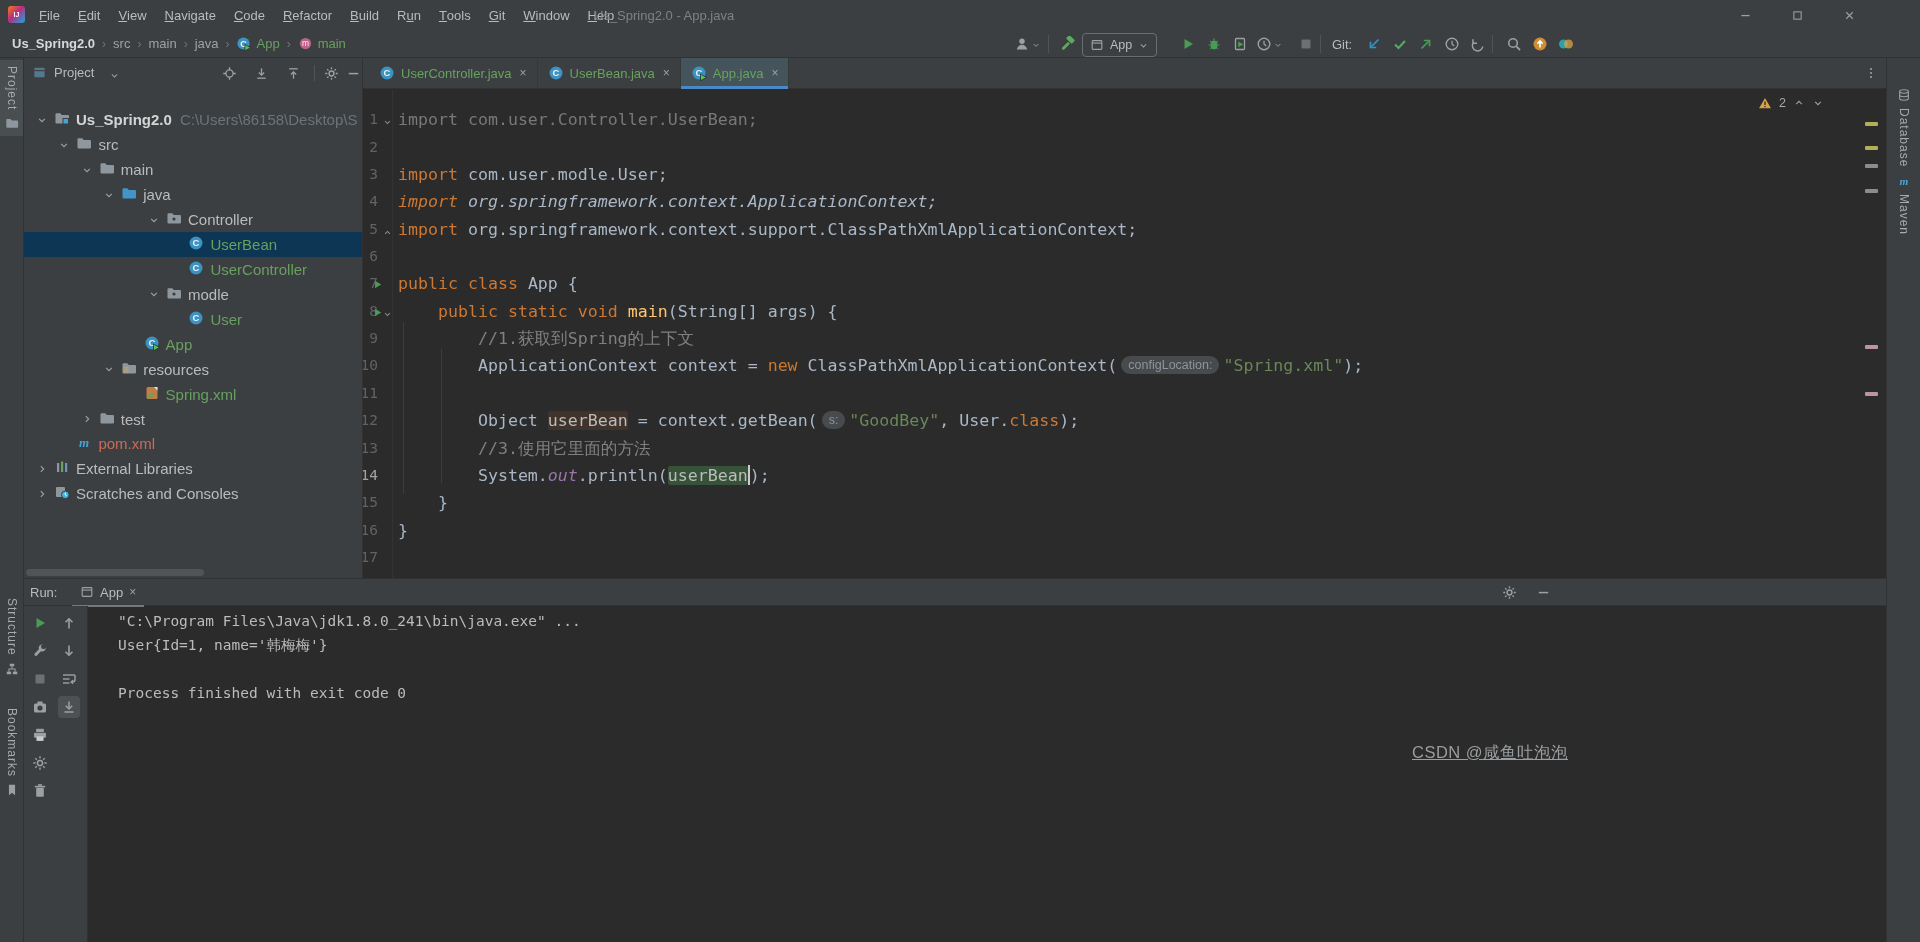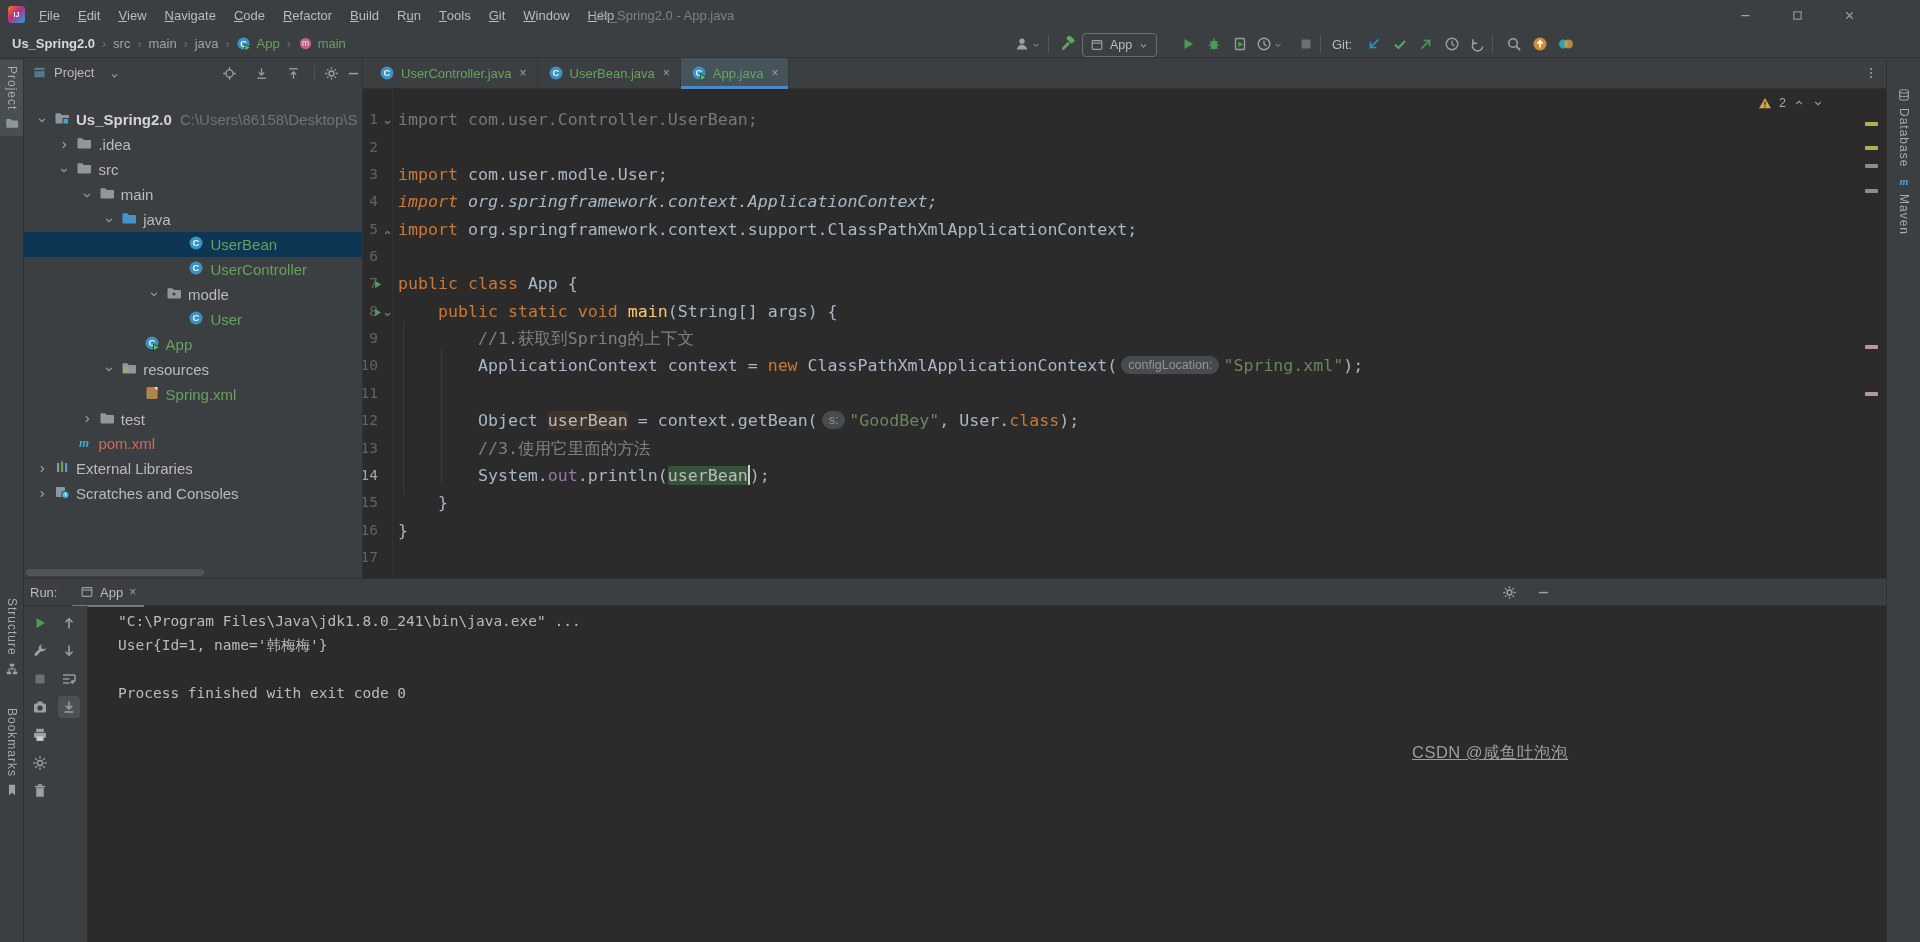--- a/index.html
+++ b/index.html
@@ -41,21 +41,21 @@
   .treerow.selected{background:#0d3554;}
   .treerow.hover{background:#4e483b;}
   .green{color:#68a05f;}
   .red{color:#ce6a5a;}
   .boldlbl{font-weight:bold;color:#d4d4d4;}
   
   .codeline{position:absolute;white-space:pre;font-family:"DejaVu Sans Mono",monospace;font-size:16.6px;height:27.35px;line-height:27.35px;}
   .lnum{position:absolute;width:40px;text-align:right;color:#606366;font-family:"DejaVu Sans Mono",monospace;font-size:14.5px;height:27.35px;line-height:27.35px;}
   .lnum.cur{color:#a4a3a3;}
   .d{color:#a9b7c6;}.kw{color:#cc7832;}.str{color:#6a8759;}.cmt{color:#808080;}
-  .gray{color:#787878;}.meth{color:#ffc66d;}.field{color:#9876aa;margin-top:24px;}
+  .gray{color:#787878;}.meth{color:#ffc66d;}.field{color:#9876aa;font-style:italic;margin-top:24px;}
   .hint{background:#474b4e;color:#8d949b;border-radius:9px;font-family:"Liberation Sans",sans-serif;font-size:12.5px;padding:2px 7px;margin:0 4px;vertical-align:2px;}
   .occw{background:#40332b;border-radius:2px;}
   .occr{background:#365239;border-radius:2px;}
   .caret{display:inline-block;width:2px;height:20px;background:#cccccc;vertical-align:-4px;}
   .iguide{position:absolute;width:1px;background:#3a3d3e;}
   
   .vlabel{writing-mode:vertical-rl;font-size:12px;color:#a7abae;letter-spacing:1px;}
   .stripebtn{position:absolute;display:flex;flex-direction:column;align-items:center;gap:6px;width:100%;}
   .stripebtn.active{background:#494e50;padding:6px 0;}
   
@@ -350,67 +350,68 @@
                 <path d="M1.5 4.2c0-.5.4-.9.9-.9h3.9l1.5 1.7h6.3c.5 0 .9.4.9.9v6.6c0 .5-.4.9-.9.9H2.4c-.5 0-.9-.4-.9-.9z" fill="#8f979e"></path>
                 <rect x="9" y="8.5" width="5.5" height="5.5" fill="#3ea6da" stroke="#3c3f41" stroke-width="1"></rect>
               </svg></span></span>
           <span class="lbl boldlbl">Us_Spring2.0</span>
           <span class="path">C:\Users\86158\Desktop\S</span>
         </div>
         <div class="treerow" style="padding-left: 32.4px;">
           <span style="width: 16px; display: inline-flex; justify-content: center;">
             <span class="ic">
               <svg width="12" height="12" viewBox="0 0 16 16">
-                <path d="M6.4 4.2L10.2 8l-3.8 3.8" fill="none" stroke="#9da0a3" stroke-width="1.5"></path>
+                <path d="M4.2 6.4L8 10.2l3.8-3.8" fill="none" stroke="#9da0a3" stroke-width="1.5"></path>
               </svg>
             </span>
           </span>
           <span style="margin-left: 4px;"><span class="ic"><svg width="16" height="16" viewBox="0 0 16 16">
                 <path d="M1.5 4.2c0-.5.4-.9.9-.9h3.9l1.5 1.7h6.3c.5 0 .9.4.9.9v6.6c0 .5-.4.9-.9.9H2.4c-.5 0-.9-.4-.9-.9z" fill="#8f979e"></path>
               </svg></span></span>
-          <span class="lbl">.idea</span>
-        </div>
-        <div class="treerow" style="padding-left: 32.4px;">
+          <span class="lbl">src</span>
+        </div>
+        <div class="treerow" style="padding-left: 54.8px;">
           <span style="width: 16px; display: inline-flex; justify-content: center;">
             <span class="ic">
               <svg width="12" height="12" viewBox="0 0 16 16">
                 <path d="M4.2 6.4L8 10.2l3.8-3.8" fill="none" stroke="#9da0a3" stroke-width="1.5"></path>
               </svg>
             </span>
           </span>
           <span style="margin-left: 4px;"><span class="ic"><svg width="16" height="16" viewBox="0 0 16 16">
                 <path d="M1.5 4.2c0-.5.4-.9.9-.9h3.9l1.5 1.7h6.3c.5 0 .9.4.9.9v6.6c0 .5-.4.9-.9.9H2.4c-.5 0-.9-.4-.9-.9z" fill="#8f979e"></path>
               </svg></span></span>
-          <span class="lbl">src</span>
-        </div>
-        <div class="treerow" style="padding-left: 54.8px;">
+          <span class="lbl">main</span>
+        </div>
+        <div class="treerow" style="padding-left: 77.2px;">
           <span style="width: 16px; display: inline-flex; justify-content: center;">
             <span class="ic">
               <svg width="12" height="12" viewBox="0 0 16 16">
                 <path d="M4.2 6.4L8 10.2l3.8-3.8" fill="none" stroke="#9da0a3" stroke-width="1.5"></path>
               </svg>
             </span>
           </span>
           <span style="margin-left: 4px;"><span class="ic"><svg width="16" height="16" viewBox="0 0 16 16">
+                <path d="M1.5 4.2c0-.5.4-.9.9-.9h3.9l1.5 1.7h6.3c.5 0 .9.4.9.9v6.6c0 .5-.4.9-.9.9H2.4c-.5 0-.9-.4-.9-.9z" fill="#4395c9"></path>
+              </svg></span></span>
+          <span class="lbl">java</span>
+        </div>
+        <div class="treerow" style="padding-left: 122px;">
+          <span style="width: 16px; display: inline-flex; justify-content: center;">
+            <span class="ic">
+              <svg width="12" height="12" viewBox="0 0 16 16">
+                <path d="M4.2 6.4L8 10.2l3.8-3.8" fill="none" stroke="#9da0a3" stroke-width="1.5"></path>
+              </svg>
+            </span>
+          </span>
+          <span style="margin-left: 4px;"><span class="ic"><svg width="16" height="16" viewBox="0 0 16 16">
                 <path d="M1.5 4.2c0-.5.4-.9.9-.9h3.9l1.5 1.7h6.3c.5 0 .9.4.9.9v6.6c0 .5-.4.9-.9.9H2.4c-.5 0-.9-.4-.9-.9z" fill="#8f979e"></path>
-              </svg></span></span>
-          <span class="lbl">main</span>
-        </div>
-        <div class="treerow" style="padding-left: 77.2px;">
-          <span style="width: 16px; display: inline-flex; justify-content: center;">
-            <span class="ic">
-              <svg width="12" height="12" viewBox="0 0 16 16">
-                <path d="M4.2 6.4L8 10.2l3.8-3.8" fill="none" stroke="#9da0a3" stroke-width="1.5"></path>
-              </svg>
-            </span>
-          </span>
-          <span style="margin-left: 4px;"><span class="ic"><svg width="16" height="16" viewBox="0 0 16 16">
-                <path d="M1.5 4.2c0-.5.4-.9.9-.9h3.9l1.5 1.7h6.3c.5 0 .9.4.9.9v6.6c0 .5-.4.9-.9.9H2.4c-.5 0-.9-.4-.9-.9z" fill="#4395c9"></path>
-              </svg></span></span>
-          <span class="lbl">java</span>
+                <circle cx="8" cy="9" r="1.6" fill="#3c3f41"></circle>
+              </svg></span></span>
+          <span class="lbl">Controller</span>
         </div>
         <div class="treerow selected" style="padding-left: 144.4px;">
           <span style="width: 16px; display: inline-flex; justify-content: center;"></span>
           <span style="margin-left: 4px;"><span class="ic"><svg width="16" height="16" viewBox="0 0 16 16">
                 <circle cx="8" cy="8" r="6.5" fill="#3c93c1"></circle>
                 <text x="8" y="11.2" font-size="9.5" font-weight="bold" fill="#eaf3f8" text-anchor="middle" font-family="Liberation Sans,sans-serif">C</text>
               </svg></span></span>
           <span class="lbl green">UserBean</span>
         </div>
         <div class="treerow" style="padding-left: 144.4px;">

